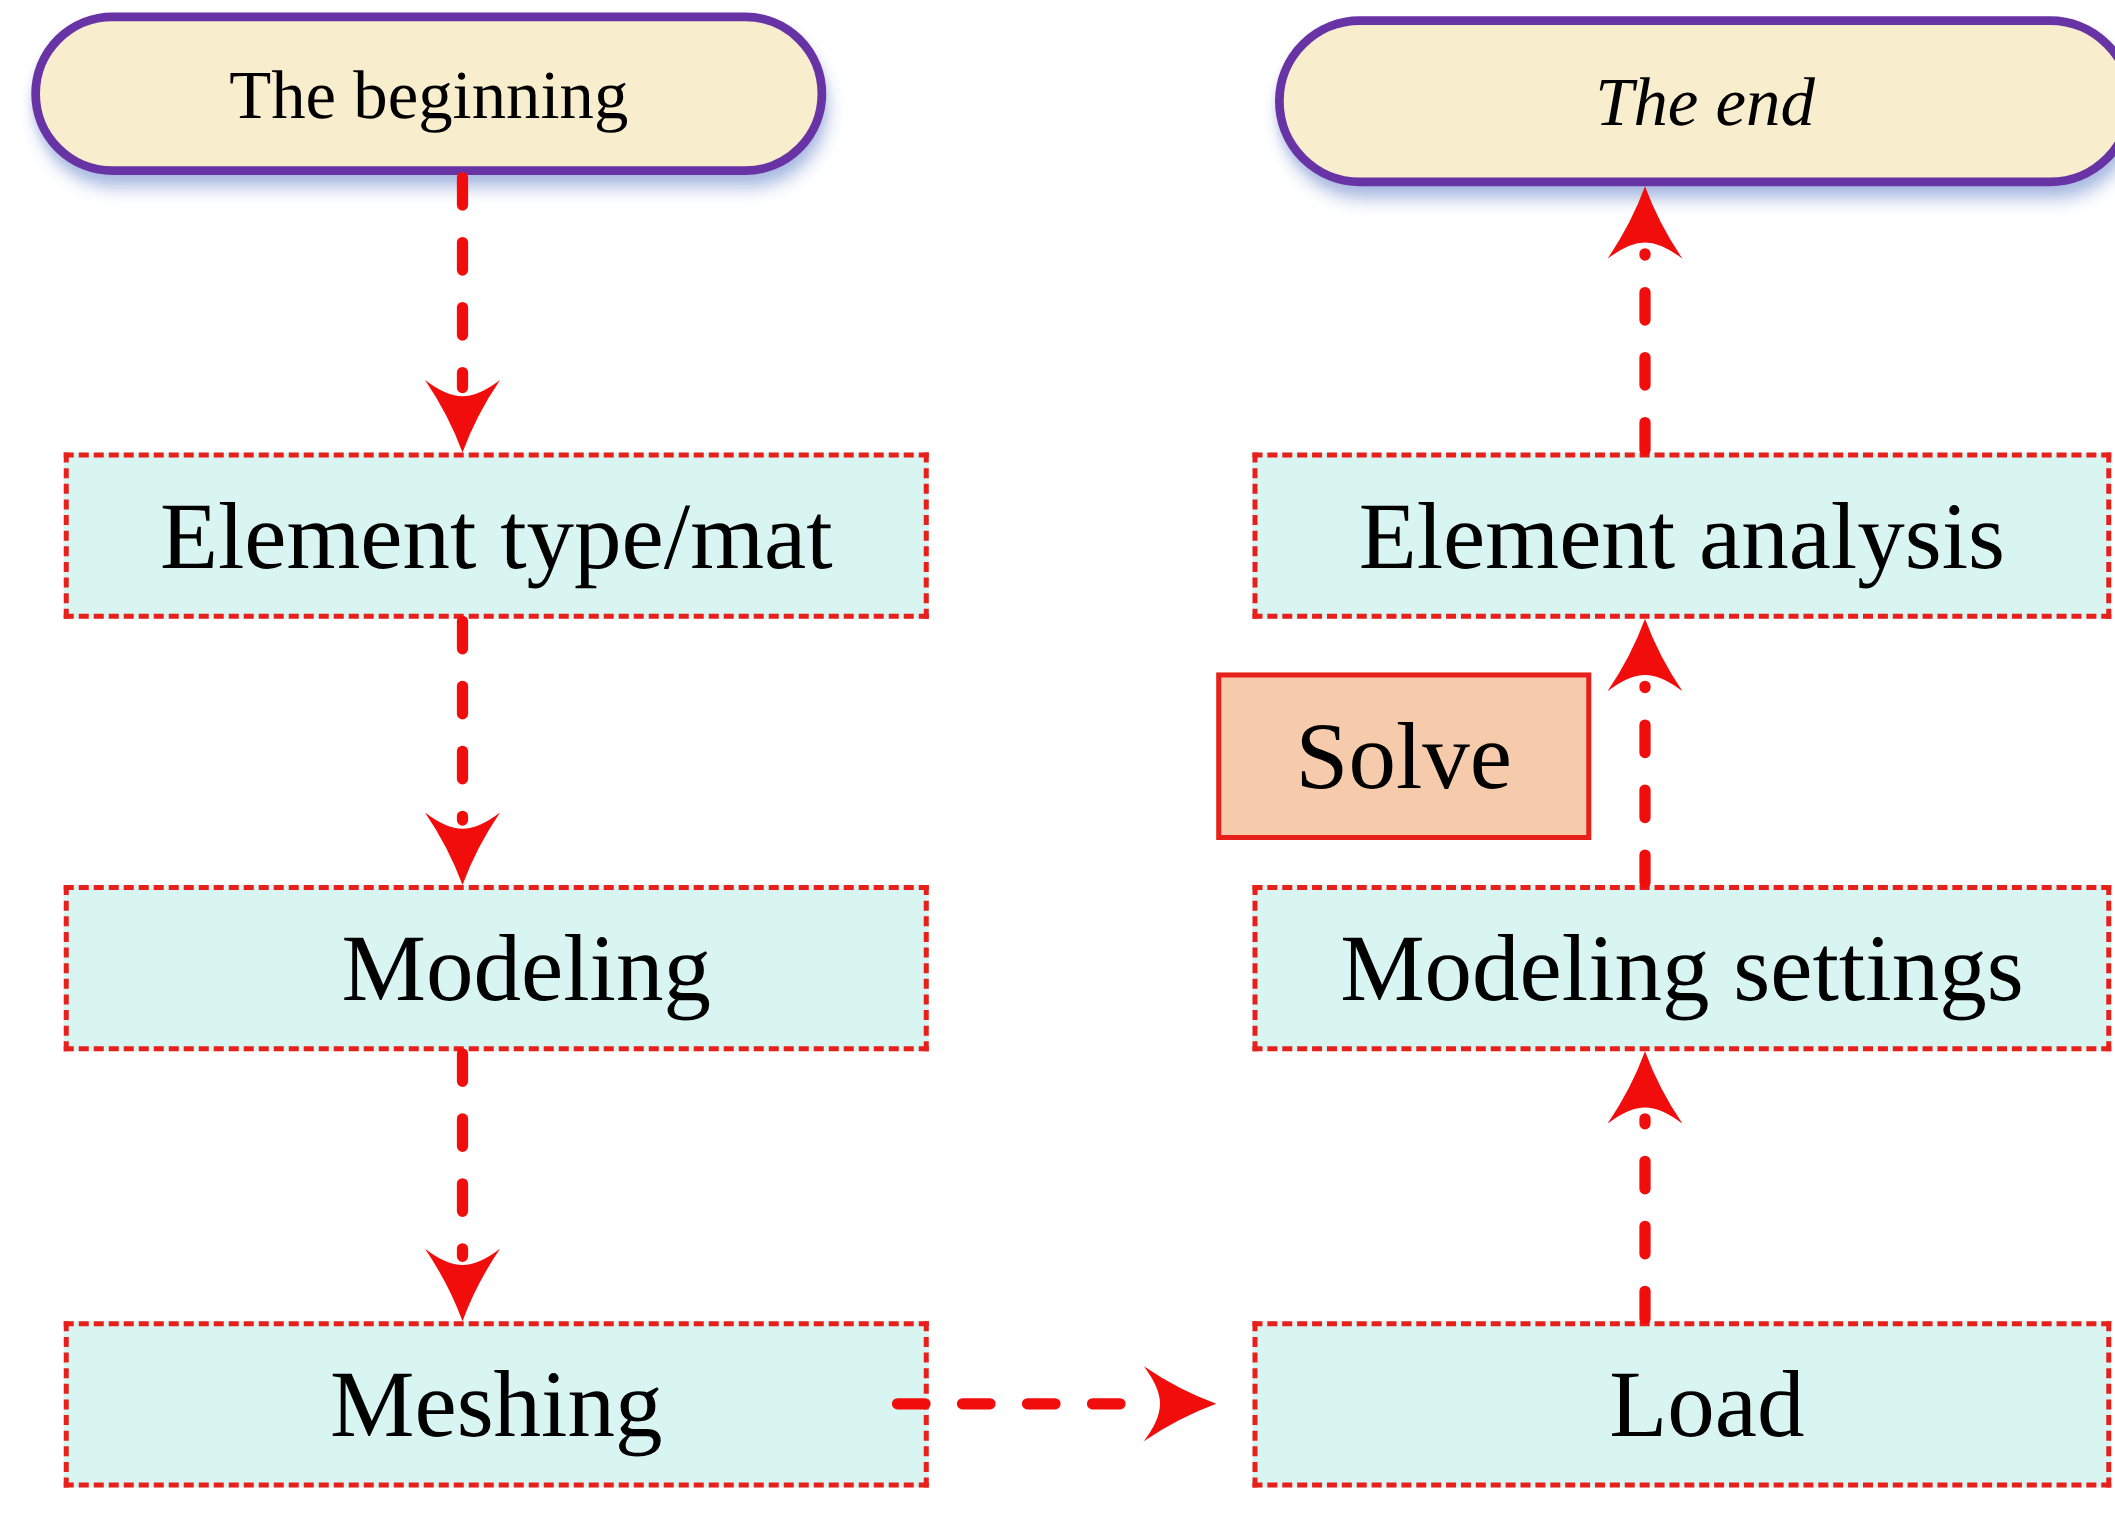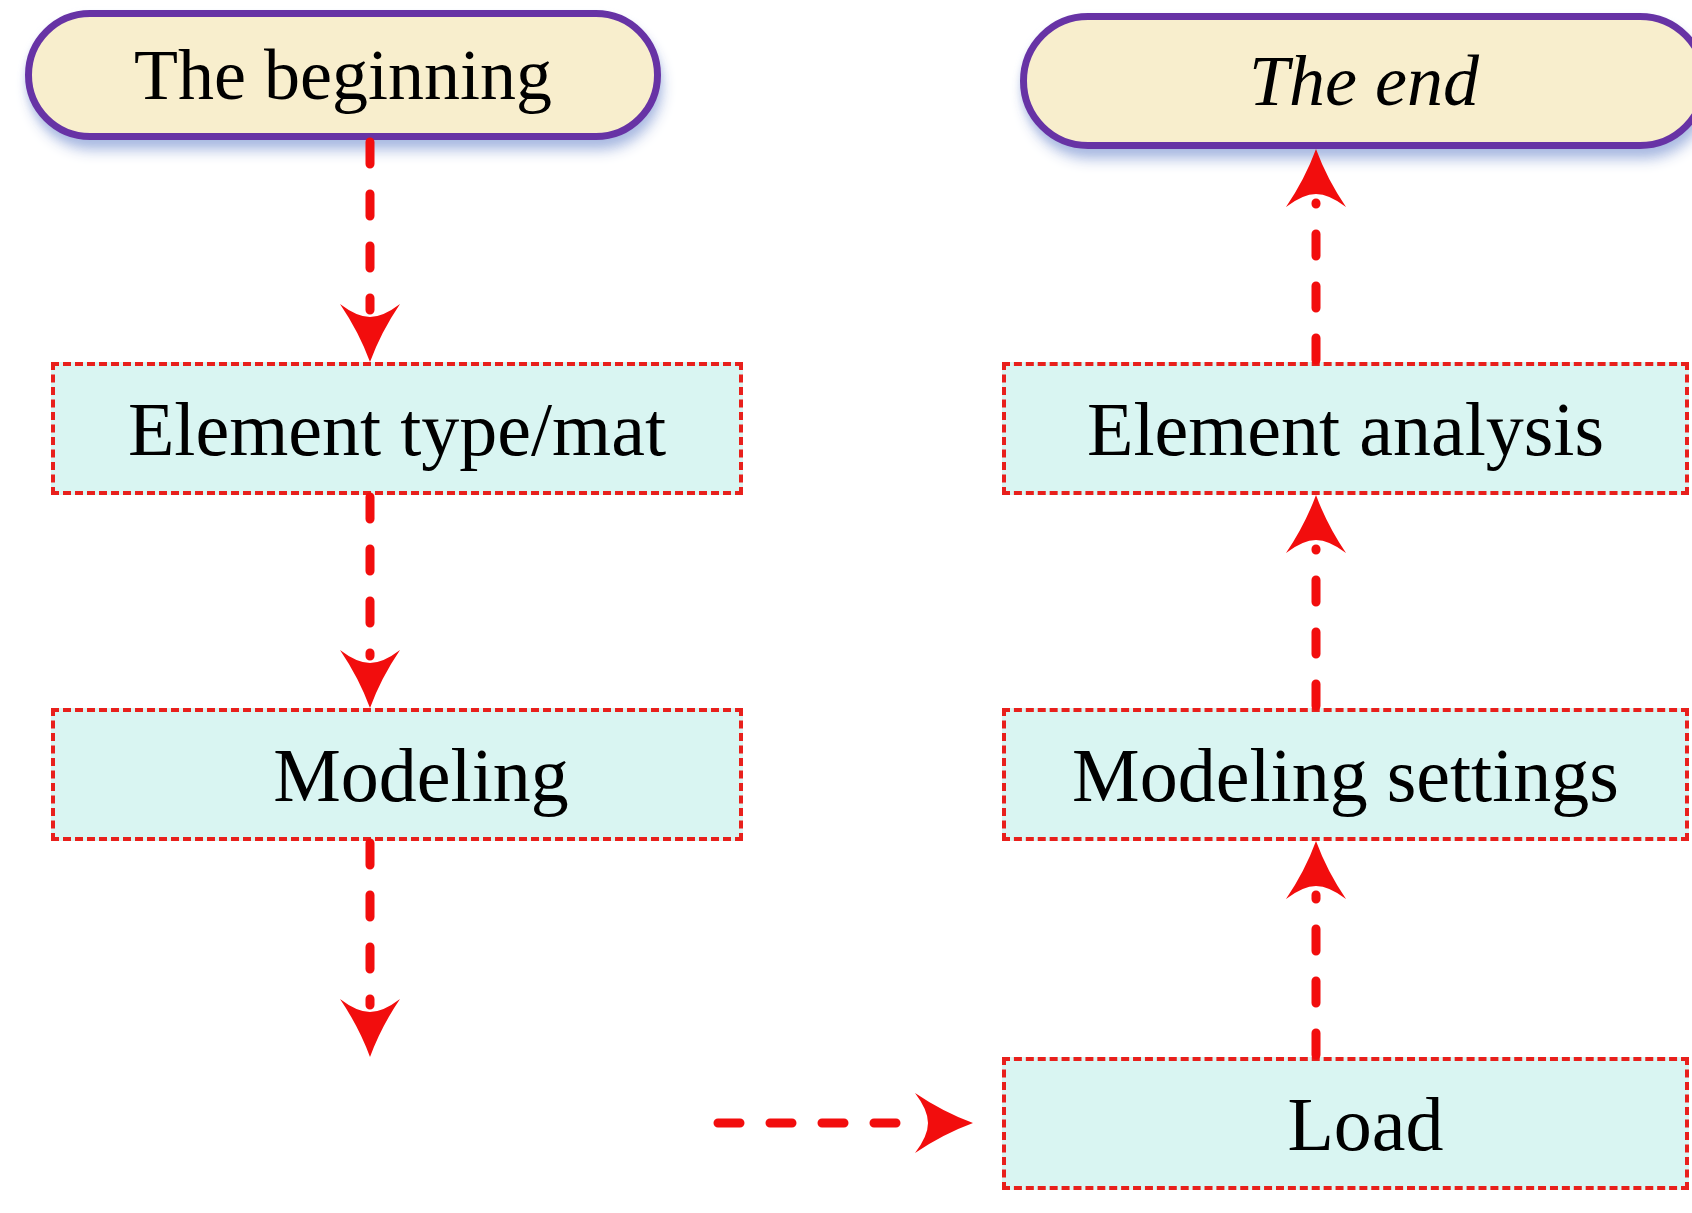--- a/index.html
+++ b/index.html
@@ -18,21 +18,21 @@
     font-size:76px;
     line-height:1;
     white-space:nowrap;
     z-index:2;
   }
   .terminal{
     background:var(--terminal_fill,#f8eecd);
     border:7px solid var(--terminal_border,#6733a5);
     border-radius:68px;
     box-shadow:3px 12px 14px -2px rgba(168,184,224,0.95), 0 4px 6px rgba(190,202,235,0.6);
-    font-size:72px;
+    font-size:55px;
   }
   .process{
     background:var(--process_fill,#d9f5f2);
     border:4px dashed var(--process_border,#e8201c);
     margin-left:29px;
   }
   .action{
     background:var(--solve_fill,#f5cbab);
     border:4px solid var(--process_border,#e8201c);
   }
@@ -89,29 +89,35 @@
   </div>
 
   <div class="node process" style="left:22px;top:362px;width:692px;height:133px;">
     <span>Element type/mat</span>
   </div>
 
   <div class="node process" style="left:22px;top:708px;width:692px;height:133px;padding-left:48px;">
     <span>Modeling</span>
   </div>
 
+  <div class="node process" style="left:22px;top:1057px;width:692px;height:133px;">
+    <span>Meshing</span>
+  </div>
 
   <div class="node terminal" style="left:1020px;top:13px;width:688px;height:136px;font-style:italic;">
     <span>The end</span>
   </div>
 
   <div class="node process" style="left:973px;top:362px;width:687px;height:133px;">
     <span>Element analysis</span>
   </div>
 
+  <div class="node action" style="left:973px;top:538px;width:300px;height:134px;">
+    <span>Solve</span>
+  </div>
 
   <div class="node process" style="left:973px;top:708px;width:687px;height:133px;">
     <span>Modeling settings</span>
   </div>
 
   <div class="node process" style="left:973px;top:1057px;width:687px;height:133px;padding-left:40px;">
     <span>Load</span>
   </div>
 
 </div>

